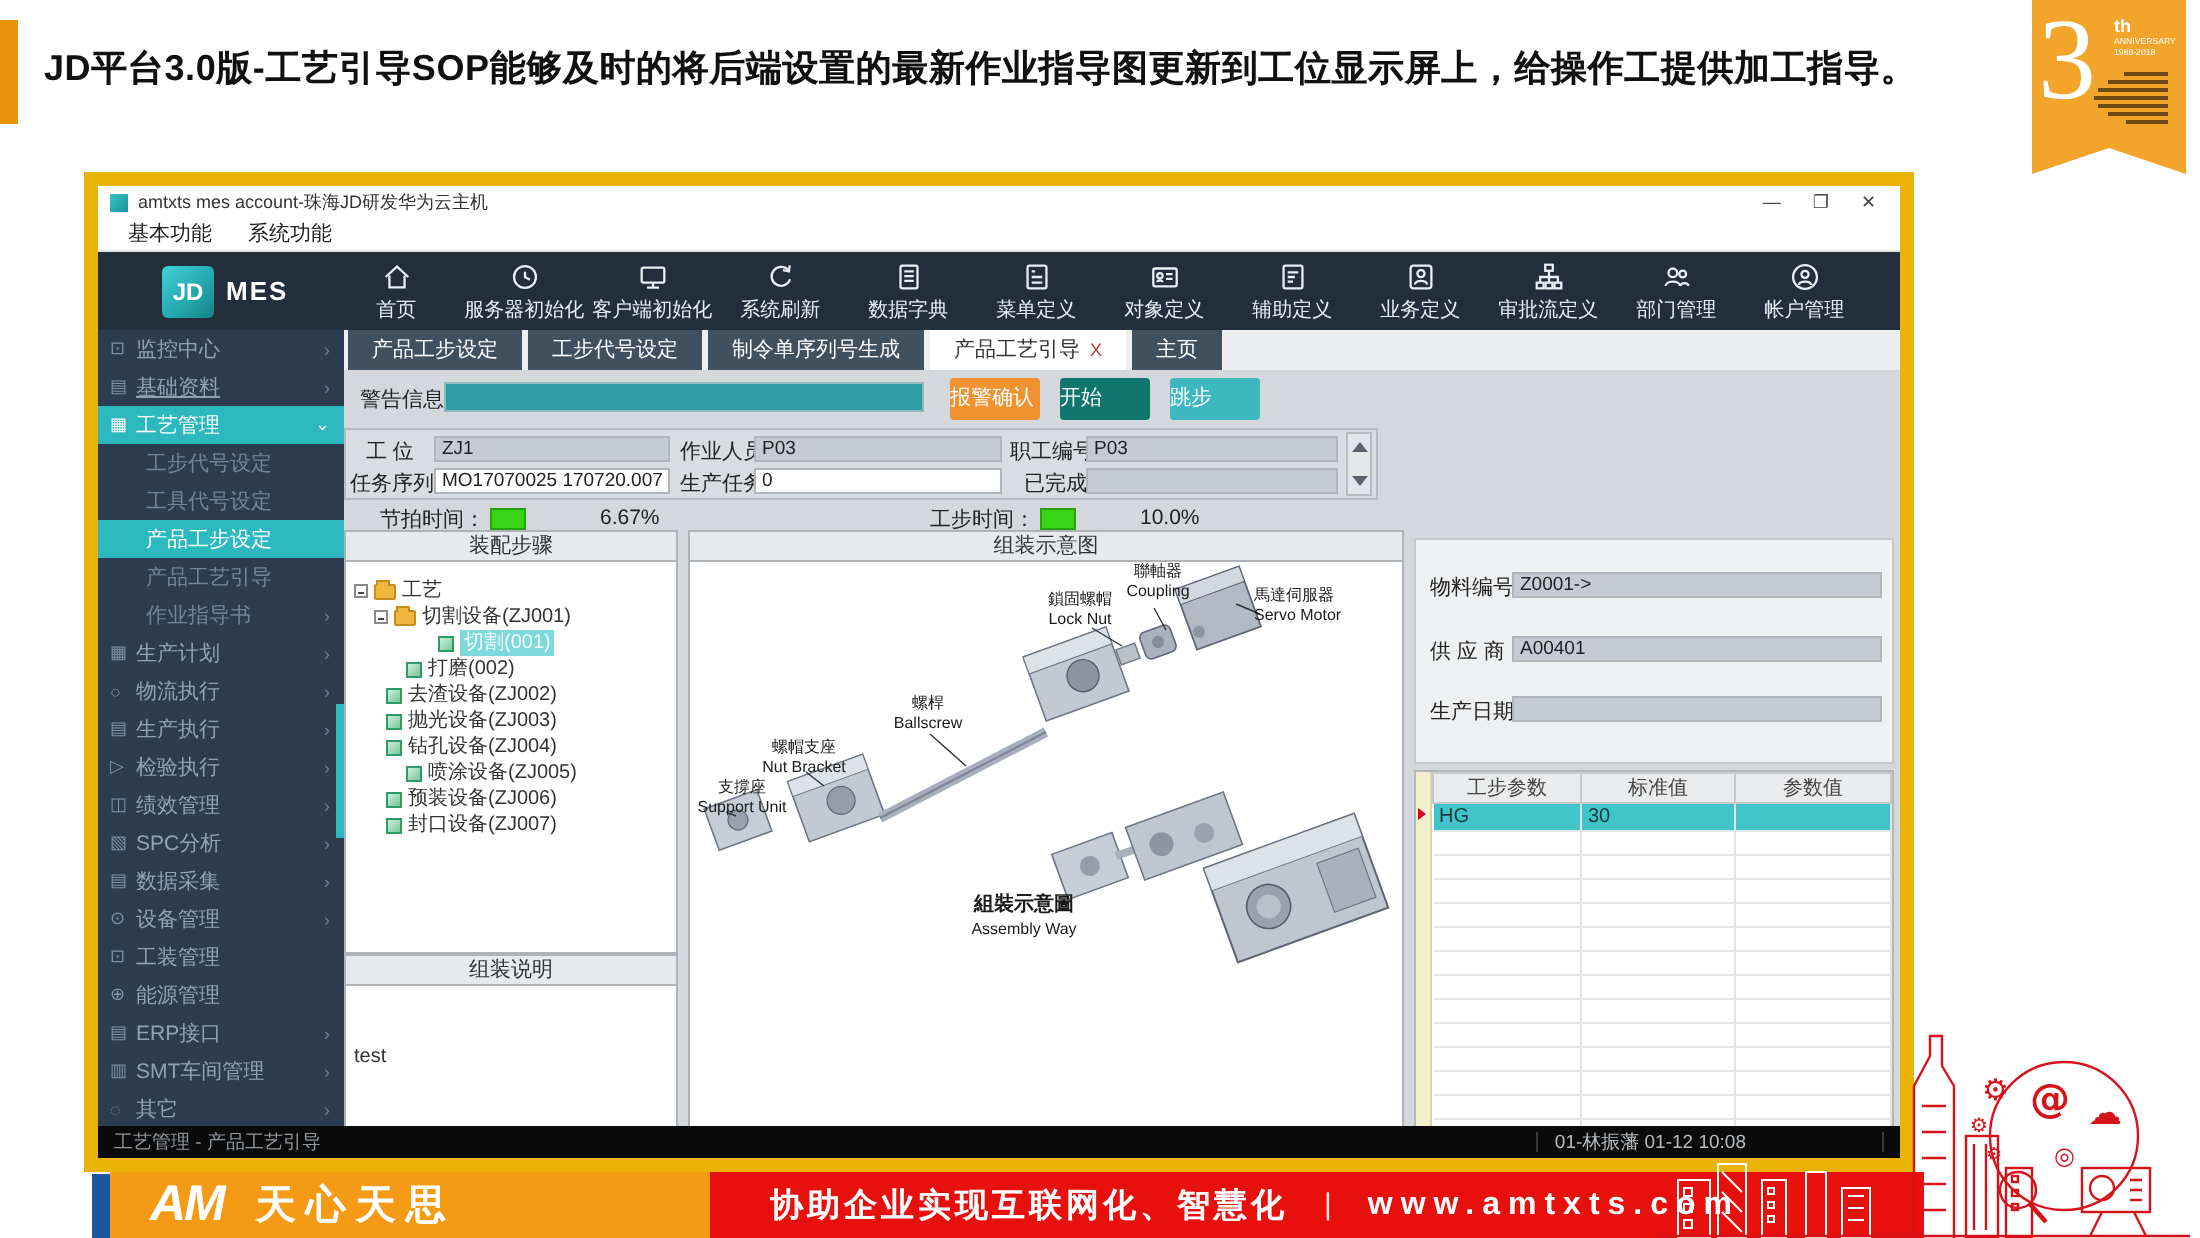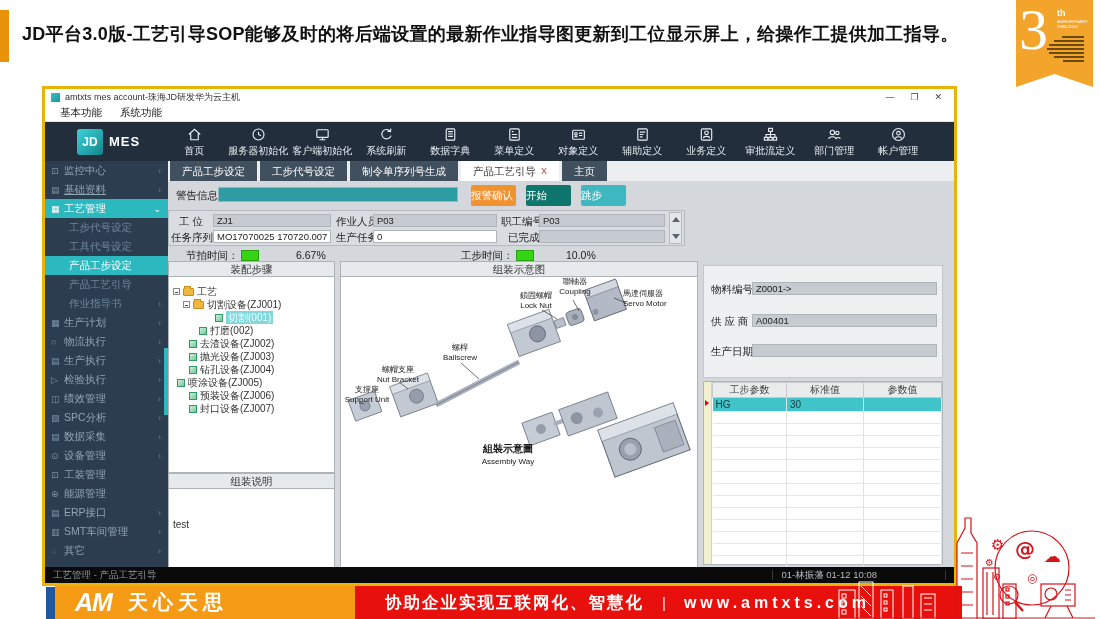--- a/index.html
+++ b/index.html
@@ -11,21 +11,21 @@
   .slide-title { position:absolute; left:22px; top:22px; width:980px; font-size:18px; font-weight:bold; color:#101010; letter-spacing:.3px; }
   .ribbon { position:absolute; left:1016px; top:0; width:77px; height:87px; background:#f3a42a;
             clip-path:polygon(0 0,100% 0,100% 100%,50% 85%,0 100%); }
   .ribbon .big3 { position:absolute; left:3px; top:0px; font-family:"Liberation Serif","DejaVu Serif",serif; font-size:58px; line-height:1.05; color:#fff; font-weight:400; }
   .ribbon .th { position:absolute; left:41px; top:8px; font-size:9px; font-weight:bold; color:#fff; }
   .ribbon .ann { position:absolute; left:41px; top:19px; font-size:6px; color:#fff; transform:scale(.72); transform-origin:left top; line-height:1.3; white-space:nowrap; }
   .ribbon .globe { position:absolute; right:9px; top:34px; width:40px; }
   .ribbon .globe i { display:block; height:2px; margin:2px 0 2px auto; background:#6b4a12; }
 
   
-  .window { position:absolute; left:42px; top:86px; width:915px; height:500px; background:#fff; border:3px solid #eab308; }
+  .window { position:absolute; left:42px; top:86px; width:915px; height:500px; background:#fff; border:7px solid #eab308; }
   .titlebar { position:absolute; left:0; top:0; right:0; height:16px; background:#fff; display:flex; align-items:center; padding:0 6px; }
   .app-ico { width:9px; height:9px; background:linear-gradient(135deg,#35c3c9,#1b949b); margin-right:5px; }
   .titlebar .ttl { font-size:9px; color:#333; flex:1; }
   .winctl { display:flex; gap:16px; font-size:9px; color:#444; padding-right:6px; }
   .winctl span { cursor:default; }
   .menubar { position:absolute; left:0; top:16px; right:0; height:17px; background:#fff; border-bottom:1px solid #e3e3e3; display:flex; align-items:center; padding-left:6px; }
   .menubar span { font-size:10.5px; color:#222; padding:0 9px; }
 
   
   .toolbar { position:absolute; left:0; top:33px; right:0; height:39px; background:#232e3d; display:flex; align-items:center; }
@@ -422,21 +422,21 @@
               <span class="tlab">去渣设备(ZJ002)</span>
             </div>
           <div class="tree-row" style="padding-left:20px">
               <span class="leafico"></span>
               <span class="tlab">抛光设备(ZJ003)</span>
             </div>
           <div class="tree-row" style="padding-left:20px">
               <span class="leafico"></span>
               <span class="tlab">钻孔设备(ZJ004)</span>
             </div>
-          <div class="tree-row" style="padding-left:8px">
+          <div class="tree-row" style="padding-left:30px">
               <span class="leafico"></span>
               <span class="tlab">喷涂设备(ZJ005)</span>
             </div>
           <div class="tree-row" style="padding-left:20px">
               <span class="leafico"></span>
               <span class="tlab">预装设备(ZJ006)</span>
             </div>
           <div class="tree-row" style="padding-left:20px">
               <span class="leafico"></span>
               <span class="tlab">封口设备(ZJ007)</span>

